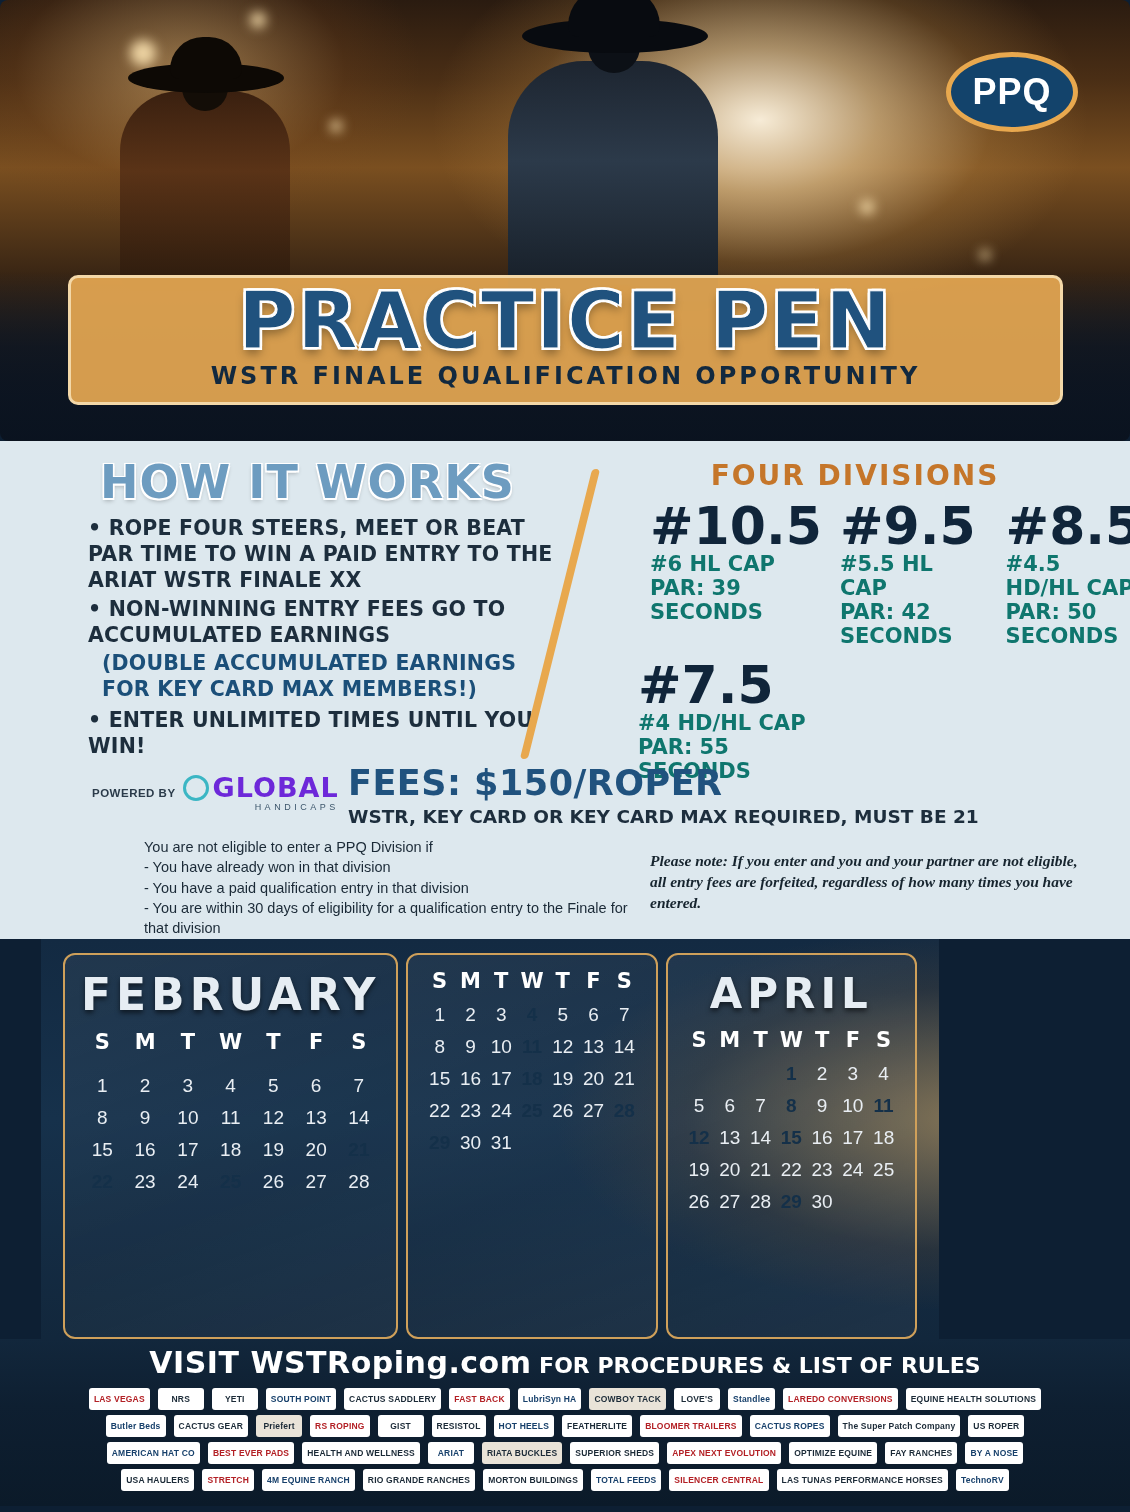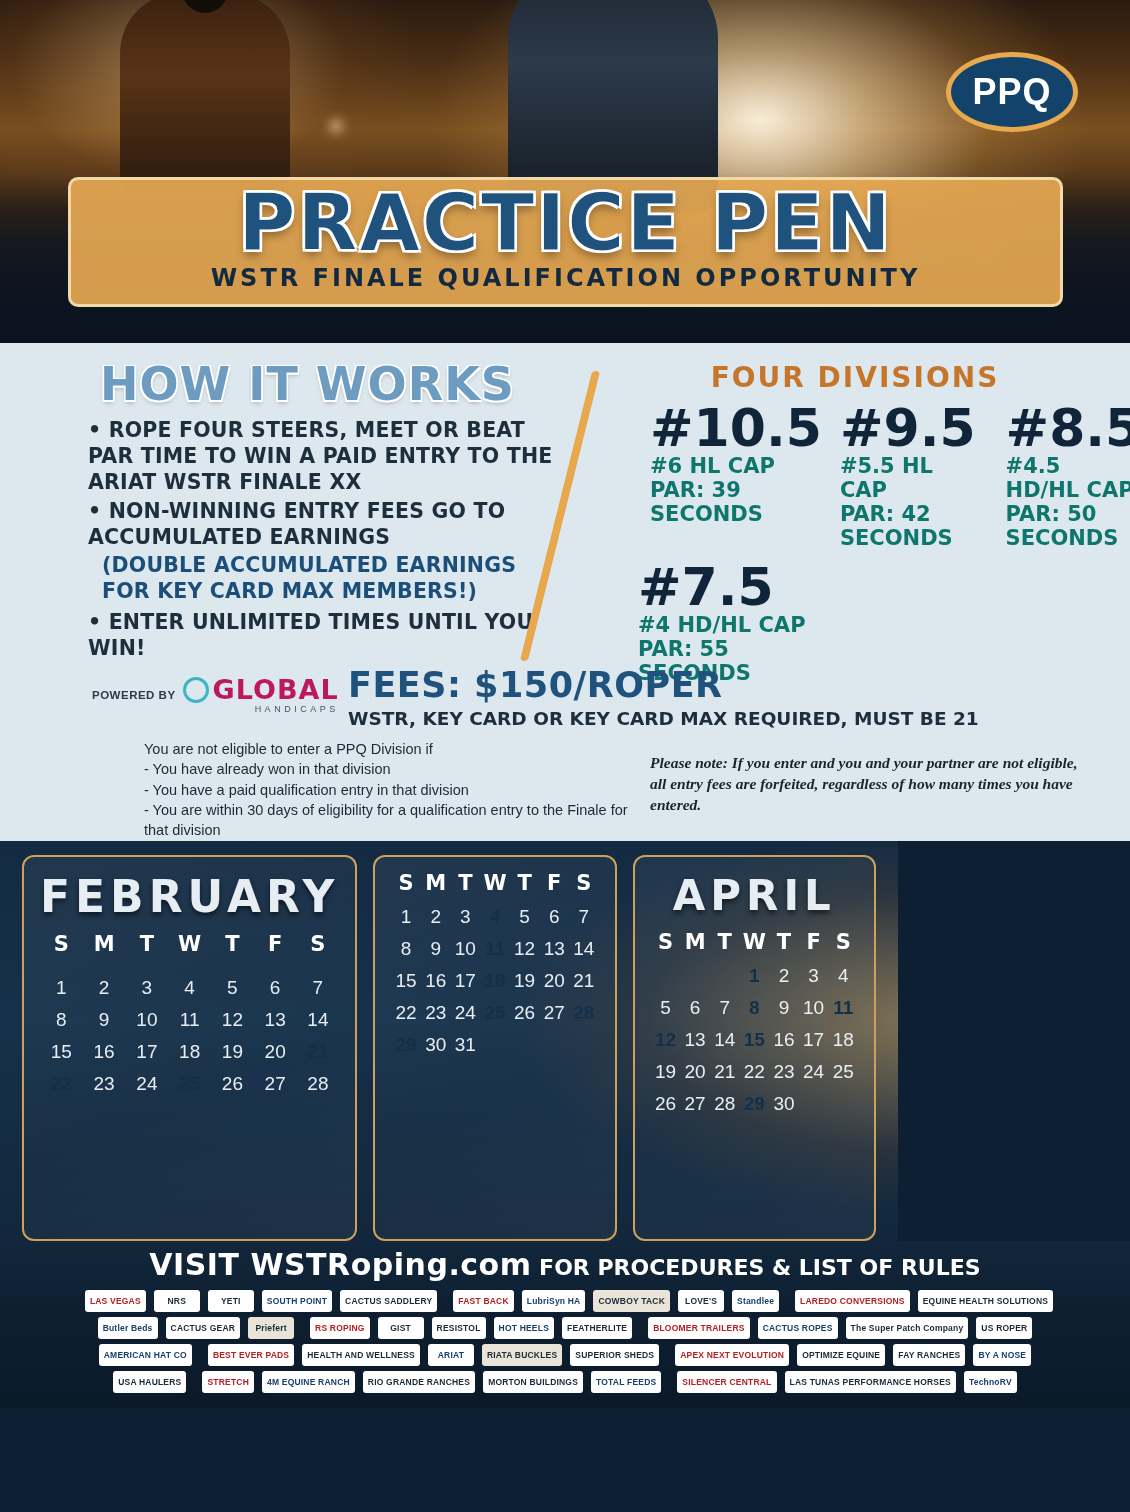--- a/index.html
+++ b/index.html
@@ -7,26 +7,27 @@
     width: 1130px; height: 1512px;
     font-family: "Liberation Sans", sans-serif;
     background: #0d1f33;
     overflow: hidden;
     position: relative;
   }
 
   
   .hero {
     position: relative;
-    width: 1130px; height: 343px;
+    width: 1130px; height: 441px;
     background:
       radial-gradient(ellipse 420px 260px at 760px 120px, rgba(255,245,225,0.95) 0%, rgba(255,225,170,0.55) 28%, rgba(190,140,70,0.25) 55%, rgba(0,0,0,0) 78%),
       radial-gradient(ellipse 300px 200px at 180px 70px, rgba(255,210,140,0.45) 0%, rgba(120,70,30,0.2) 55%, rgba(0,0,0,0) 80%),
       linear-gradient(180deg, #2a1b10 0%, #4a2e15 18%, #7a4f20 38%, #3a2614 62%, #141c28 88%, #0d1f33 100%);
     overflow: hidden;
+    border-radius: 8px;
   }
   .hero .glow-dot {
     position: absolute; border-radius: 50%;
     background: rgba(255,230,180,0.85);
     filter: blur(6px);
   }
   .crowd {
     position: absolute; bottom: 0; left: 0; width: 100%; height: 170px;
     background: linear-gradient(180deg, rgba(10,16,26,0) 0%, rgba(12,20,32,0.75) 45%, rgba(10,18,30,0.95) 100%);
   }
@@ -201,21 +202,21 @@
     font-size: 11.5px; font-weight: bold; letter-spacing: 0.5px; color: #2b3b4a;
   }
   .global-logo { display: flex; flex-direction: column; }
   .global-top { display: flex; align-items: center; }
   .global-ring {
     width: 26px; height: 26px; border: 3.5px solid #3bb6c4; border-radius: 50%;
     margin-right: 4px;
   }
   .global-word {
     font-family: "DejaVu Sans", sans-serif; font-weight: bold; font-size: 27px;
-    letter-spacing: 1px; color: #be185d; line-height: 1;
+    letter-spacing: 1px; color: #6d28d9; line-height: 1;
   }
   .global-sub {
     font-family: "Liberation Sans", sans-serif; font-size: 9px; letter-spacing: 3.5px;
     color: #3d566b; text-align: right; margin-top: 1px;
   }
 
   .fees {
     position: absolute; left: 348px; top: 322px; width: 700px;
   }
   .fees-main {
@@ -241,21 +242,21 @@
   }
 
   
   .cal-area {
     position: relative;
     width: 898px; height: 400px;
     background:
       radial-gradient(ellipse 520px 240px at 930px 180px, rgba(220,170,95,0.55) 0%, rgba(120,80,40,0.2) 55%, rgba(0,0,0,0) 80%),
       linear-gradient(180deg, #132a42 0%, #16314b 45%, #12273c 100%);
     padding: 14px 22px 0 22px;
-    display: flex; gap: 16px;
+    display: flex; gap: 8px; margin-left: 41px;
   }
   .cal {
     flex: 1;
     border: 2px solid #cfa05a;
     border-radius: 12px;
     padding: 14px 16px 16px 16px;
     background: linear-gradient(160deg, rgba(255,255,255,0.06) 0%, rgba(255,255,255,0.02) 60%, rgba(255,255,255,0.05) 100%);
   }
   .cal-title {
     text-align: center;
@@ -319,21 +320,21 @@
     border-radius: 3px;
     display: flex; align-items: center; justify-content: center;
     padding: 0 5px;
     font-family: "Liberation Sans", sans-serif;
     font-weight: bold; font-size: 8.5px; color: #1b2a37;
     letter-spacing: 0.2px;
     white-space: nowrap;
     overflow: hidden;
   }
   .sp.alt { background: #e9e3d8; }
-  .sp.red { color: #b32025; margin-left: 8px; }
+  .sp.red { color: #b32025; }
   .sp.blue { color: #17406b; }
 </style>
 </head>
 <body>
 
 <div class="hero">
   <div class="glow-dot" style="left:130px; top:40px; width:26px; height:26px;"></div>
   <div class="glow-dot" style="left:250px; top:12px; width:16px; height:16px;"></div>
   <div class="glow-dot" style="left:330px; top:120px; width:12px; height:12px;"></div>
   <div class="glow-dot" style="left:860px; top:200px; width:14px; height:14px;"></div>

